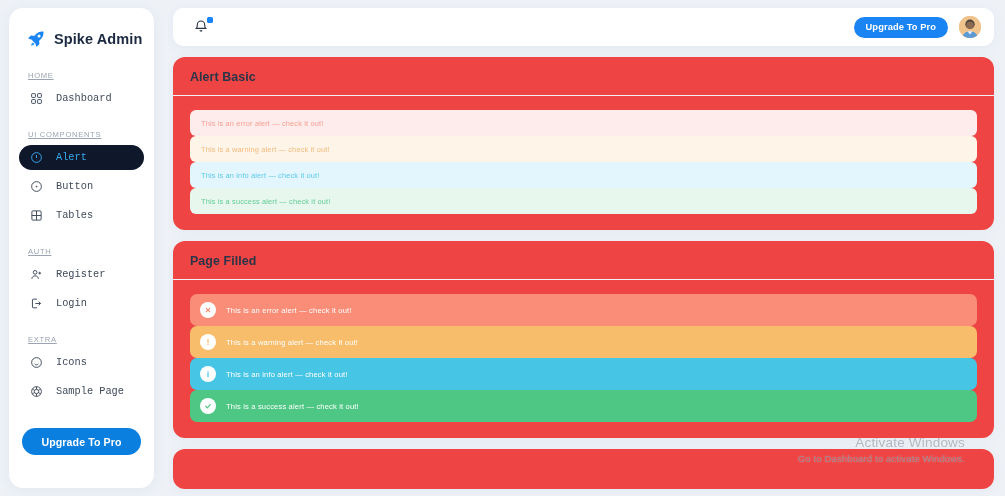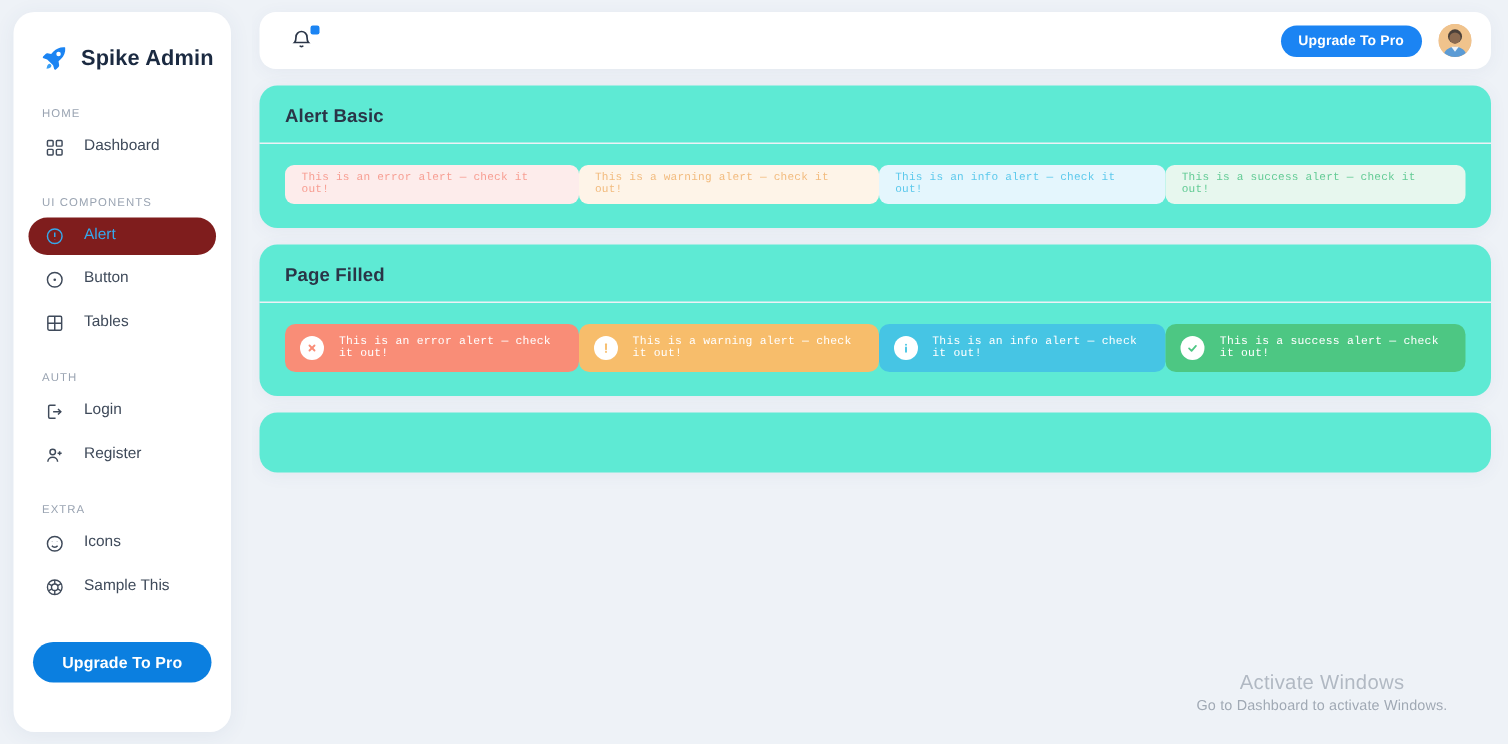--- a/index.html
+++ b/index.html
@@ -24,29 +24,30 @@
     overflow: hidden;
   }
   .brand { display: flex; align-items: center; gap: 8px; padding: 3px 0 0 8px; height: 30px; }
   .brand-logo { width: 19px; height: 19px; flex: 0 0 19px; position: relative; }
   .brand-name { font-size: 14.5px; font-weight: bold; color: #1b2a41; letter-spacing: .1px; }
 
   .sec-label {
     font-size: 7.6px; letter-spacing: .7px; color: #9aa4b2;
     text-transform: uppercase; padding: 0 0 0 9px; margin: 19px 0 6px 0;
     font-weight: 500;
+    text-decoration: underline;
   }
   .nav-item {
     display: flex; align-items: center; gap: 13px;
     height: 25px; padding: 0 10px; margin-bottom: 4px;
     border-radius: 13px; cursor: pointer;
-    color: #3f4a5a; font-size: 10.3px;
+    color: #3f4a5a; font-size: 10.3px; font-family: Liberation Mono, monospace;
   }
   .nav-item .ico { width: 14px; height: 14px; flex: 0 0 14px; display: flex; align-items: center; justify-content: center; color: #3f4a5a; }
-  .nav-item.active { background: #7f1d1d; color: #36a8ec; }
+  .nav-item.active { background: #0f172a; color: #36a8ec; }
   .nav-item.active .ico { color: #36a8ec; }
   .nav-label { line-height: 1; }
 
   .side-cta-wrap { margin-top: 20px; padding: 0 3px; }
   .side-cta {
     display: block; width: 100%; height: 27px;
     background: #0b7fe0; color: #fff; border: none;
     border-radius: 14px; font-size: 10.6px; font-weight: bold;
     font-family: inherit; cursor: pointer; letter-spacing: .1px;
   }
@@ -66,27 +67,27 @@
     height: 21px; padding: 0 12px; background: #1b84f3; color: #fff;
     border: none; border-radius: 11px; font-size: 9.3px; font-weight: bold;
     font-family: inherit; cursor: pointer; letter-spacing: .1px;
   }
   .avatar {
     width: 22px; height: 22px; border-radius: 50%; margin-left: 11px;
     background: #e9b98c; overflow: hidden; position: relative; cursor: pointer; flex: 0 0 22px;
   }
 
   .card {
-    background: #5eead4; border-radius: 12px;
+    background: #ef4444; border-radius: 12px;
     box-shadow: 0 2px 12px rgba(60,90,130,0.06);
     flex: none;
   }
   .card-head { padding: 13px 17px 11px 17px; border-bottom: 1px solid #eef1f6; }
   .card-title { font-size: 12.4px; font-weight: bold; color: #2a3547; letter-spacing: .1px; }
-  .card-body { padding: 14px 17px 16px 17px; display: flex; flex-direction: row; gap: 0; font-family: Liberation Mono, monospace; }
+  .card-body { padding: 14px 17px 16px 17px; display: flex; flex-direction: column; gap: 0; }
 
   .alert-basic {
     height: 26px; border-radius: 6px;
     display: flex; align-items: center; padding: 0 11px;
     font-size: 7.4px; letter-spacing: .15px;
   }
   .alert-filled {
     height: 32px; border-radius: 7px;
     display: flex; align-items: center; padding: 0 10px; gap: 10px;
     font-size: 7.6px; color: #fff; letter-spacing: .15px;
@@ -95,22 +96,22 @@
     width: 16px; height: 16px; flex: 0 0 16px; border-radius: 50%;
     background: #fff; display: flex; align-items: center; justify-content: center;
   }
   .alert-filled .fico svg { width: 10px; height: 10px; }
 
   
   .card-peek { height: 40px; }
 
   
   .watermark {
-    position: absolute; right: 40px; bottom: 20px;
-    text-align: center; color: #8d97a4; pointer-events: none;
+    position: absolute; right: 40px; bottom: 32px;
+    text-align: right; color: #8d97a4; pointer-events: none;
     text-shadow: 0 0 2px rgba(255,255,255,.35);
   }
   .wm-1 { font-size: 13.5px; opacity: .62; letter-spacing: .2px; }
   .wm-2 { font-size: 9.6px; opacity: .8; margin-top: 3px; letter-spacing: .1px; }
 </style>
 </head>
 <body>
 
 <div class="app">
 
@@ -171,37 +172,37 @@
                 <line x1="12" y1="3.5" x2="12" y2="20.5"></line>
             </svg>
           </span>
           <span class="nav-label">Tables</span>
         </div>
 
         <div class="sec-label">AUTH</div>
         <div class="nav-item">
           <span class="ico">
             <svg viewBox="0 0 24 24" width="13" height="13" fill="none" stroke="currentColor" stroke-width="1.8">
-              <path d="M13 4H6a1.5 1.5 0 0 0-1.5 1.5v13A1.5 1.5 0 0 0 6 20h7"></path>
-                <path d="M16 8.5 19.5 12 16 15.5"></path>
-                <line x1="10" y1="12" x2="19.5" y2="12"></line>
-            </svg>
-          </span>
-          <span class="nav-label">Login</span>
-        </div>
-        <div class="nav-item">
-          <span class="ico">
-            <svg viewBox="0 0 24 24" width="13" height="13" fill="none" stroke="currentColor" stroke-width="1.8">
               <circle cx="9.5" cy="8" r="3.4"></circle>
                 <path d="M3.5 20c0-3.3 2.7-5.6 6-5.6s6 2.3 6 5.6"></path>
               <line x1="18" y1="7" x2="18" y2="12"></line>
                 <line x1="15.5" y1="9.5" x2="20.5" y2="9.5"></line>
             </svg>
           </span>
           <span class="nav-label">Register</span>
+        </div>
+        <div class="nav-item">
+          <span class="ico">
+            <svg viewBox="0 0 24 24" width="13" height="13" fill="none" stroke="currentColor" stroke-width="1.8">
+              <path d="M13 4H6a1.5 1.5 0 0 0-1.5 1.5v13A1.5 1.5 0 0 0 6 20h7"></path>
+                <path d="M16 8.5 19.5 12 16 15.5"></path>
+                <line x1="10" y1="12" x2="19.5" y2="12"></line>
+            </svg>
+          </span>
+          <span class="nav-label">Login</span>
         </div>
 
         <div class="sec-label">EXTRA</div>
         <div class="nav-item">
           <span class="ico">
             <svg viewBox="0 0 24 24" width="13" height="13" fill="none" stroke="currentColor" stroke-width="1.8">
               <circle cx="12" cy="12" r="9"></circle>
                 <path d="M8.5 14.5c.9 1.2 2.1 1.8 3.5 1.8s2.6-.6 3.5-1.8"></path>
               <line x1="9" y1="9.5" x2="9" y2="9.7"></line>
                 <line x1="15" y1="9.5" x2="15" y2="9.7"></line>
@@ -215,21 +216,21 @@
               <circle cx="12" cy="12" r="9"></circle>
                 <circle cx="12" cy="12" r="4"></circle>
               <line x1="12" y1="3" x2="12" y2="8"></line>
                 <line x1="12" y1="16" x2="12" y2="21"></line>
               <line x1="4.2" y1="7.5" x2="8.5" y2="10"></line>
                 <line x1="15.5" y1="14" x2="19.8" y2="16.5"></line>
               <line x1="4.2" y1="16.5" x2="8.5" y2="14"></line>
                 <line x1="15.5" y1="10" x2="19.8" y2="7.5"></line>
             </svg>
           </span>
-          <span class="nav-label">Sample This</span>
+          <span class="nav-label">Sample Page</span>
         </div>
       </div>
 
       <div class="side-cta-wrap">
         <button class="side-cta">Upgrade To Pro</button>
       </div>
     </div>
   </div>
 
   <div class="main">

